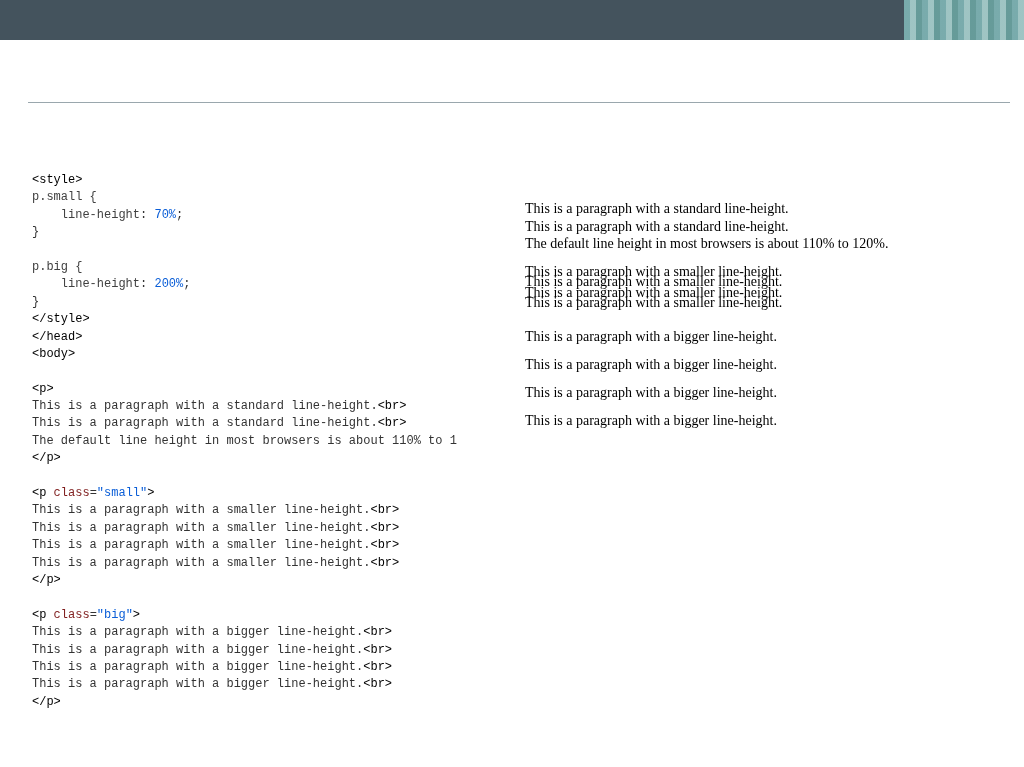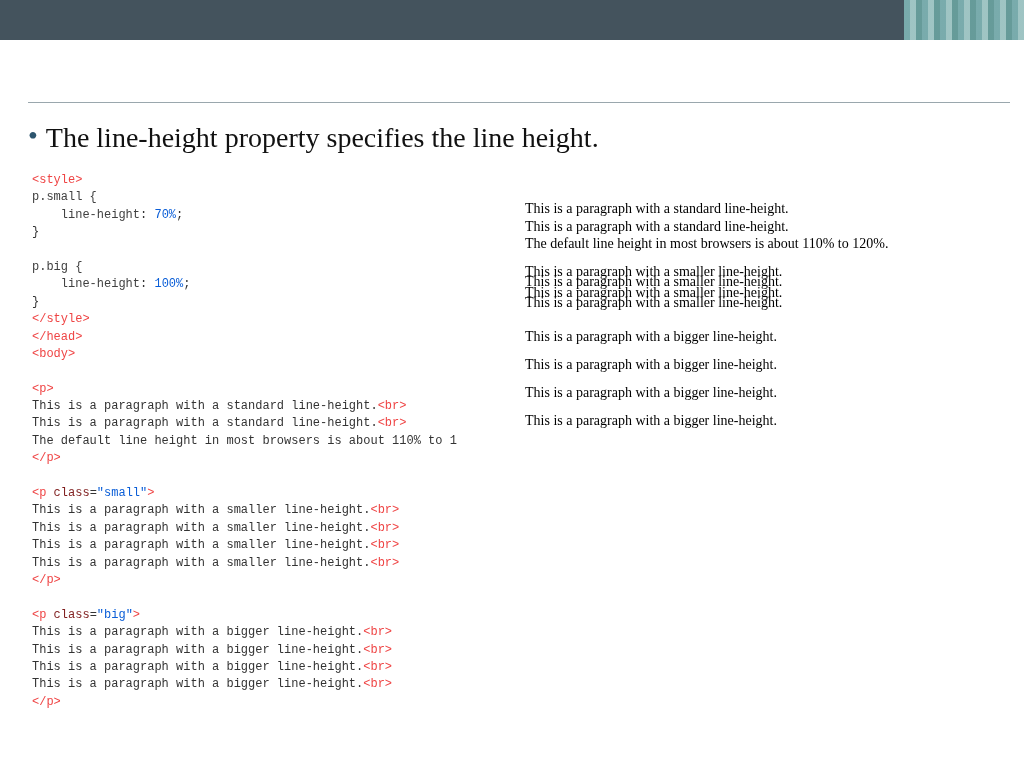--- a/index.html
+++ b/index.html
@@ -78,21 +78,21 @@
     left: 32px;
     width: 480px;
     font-family: Consolas, "Courier New", monospace;
     font-size: 12px;
     line-height: 1.45;
     color: #333;
     white-space: pre;
   }
   .kw  { color: #404040; }   
   .val { color: #0b5ed7; }   
-  .tag { color: #ef4444; }   
+  .tag { color: #000000; }   
   .attr{ color: #7f1d1d; }   
   .str { color: #0b5ed7; }   
 
   
   .render {
     position: absolute;
     top: 200px;
     left: 525px;
     width: 480px;
     font-family: "Times New Roman", Times, serif;
@@ -105,31 +105,28 @@
   .render .p-big     { line-height: 2.0; }
 </style>
 </head>
 <body>
 
 <div class="slide">
   <div class="topbar"></div>
 
   <div class="title-rule"></div>
 
-  <div class="bullet">
-    <span class="dot">•</span><span>The line-height property specifies the line height.</span>
-  </div>
 
   <div class="code"><span class="tag">&lt;style&gt;</span>
 <span class="kw">p.small {</span>
 <span class="kw">    line-height</span>:<span class="val"> 70%</span>;
 <span>}</span>
 
 <span class="kw">p.big {</span>
-<span class="kw">    line-height</span>:<span class="val"> 100%</span>;
+<span class="kw">    line-height</span>:<span class="val"> 200%</span>;
 <span>}</span>
 <span class="tag">&lt;/style&gt;</span>
 <span class="tag">&lt;/head&gt;</span>
 <span class="tag">&lt;body&gt;</span>
 
 <span class="tag">&lt;p&gt;</span>
 <span>This is a paragraph with a standard line-height.</span><span class="tag">&lt;br&gt;</span>
 <span>This is a paragraph with a standard line-height.</span><span class="tag">&lt;br&gt;</span>
 <span>The default line height in most browsers is about 110% to 1</span>
 <span class="tag">&lt;/p&gt;</span>

